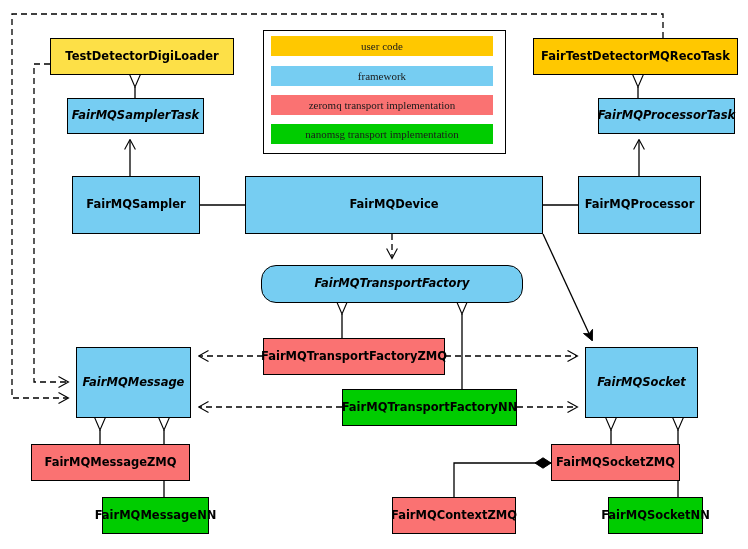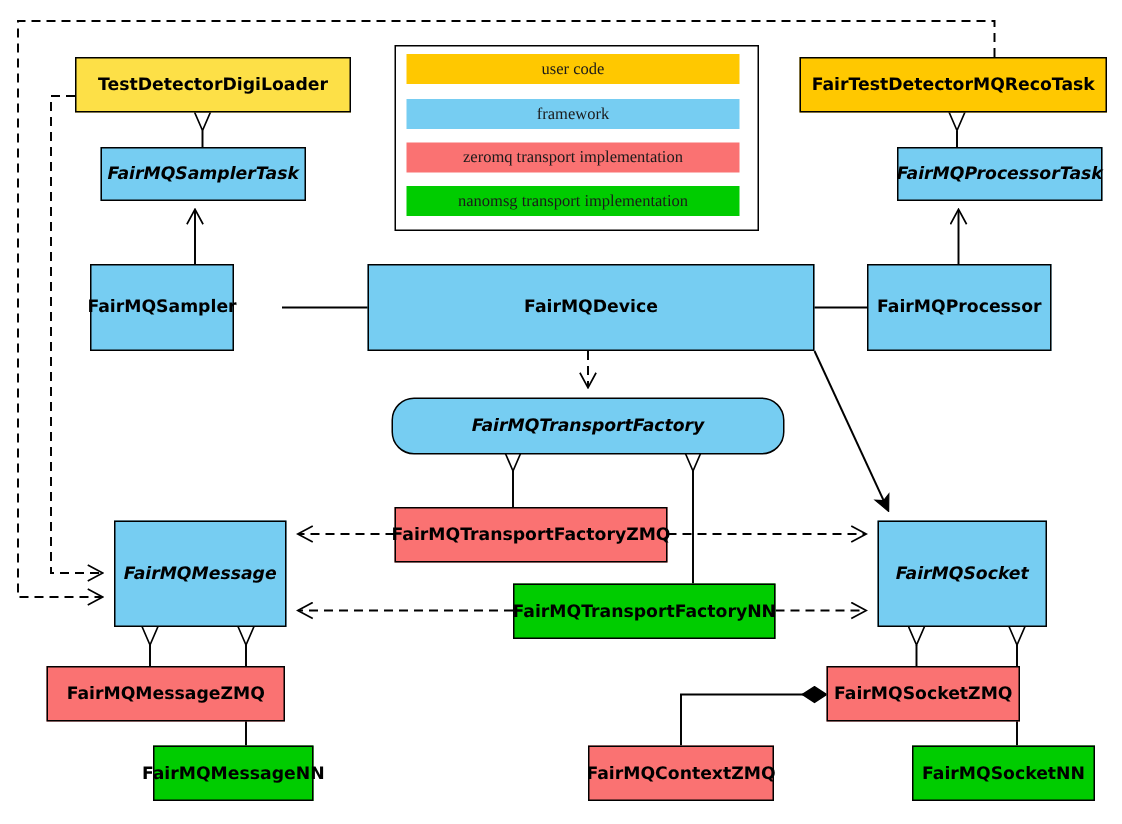--- a/index.html
+++ b/index.html
@@ -105,21 +105,21 @@
   </div>
 
   <div class="node abstract" style="left:67px;top:98px;width:137px;height:36px;background:#76CDF2;">
     <span>FairMQSamplerTask</span>
   </div>
 
   <div class="node abstract" style="left:570px;top:98px;width:137px;height:36px;background:#76CDF2;margin-left:28px;">
     <span>FairMQProcessorTask</span>
   </div>
 
-  <div class="node" style="left:60px;top:176px;width:96px;height:58px;background:#76CDF2;">
+  <div class="node" style="left:72px;top:176px;width:128px;height:58px;background:#76CDF2;">
     <span>FairMQSampler</span>
   </div>
 
   <div class="node" style="left:245px;top:176px;width:298px;height:58px;background:#76CDF2;">
     <span>FairMQDevice</span>
   </div>
 
   <div class="node" style="left:578px;top:176px;width:123px;height:58px;background:#76CDF2;">
     <span>FairMQProcessor</span>
   </div>
@@ -153,17 +153,17 @@
   </div>
 
   <div class="node" style="left:551px;top:444px;width:129px;height:37px;background:#FA7272;">
     <span>FairMQSocketZMQ</span>
   </div>
 
   <div class="node" style="left:392px;top:497px;width:124px;height:37px;background:#FA7272;">
     <span>FairMQContextZMQ</span>
   </div>
 
-  <div class="node" style="left:608px;top:497px;width:122px;height:37px;background:#00CC00;">
+  <div class="node" style="left:608px;top:497px;width:95px;height:37px;background:#00CC00;">
     <span>FairMQSocketNN</span>
   </div>
 
 </div>
 
 </body></html>

